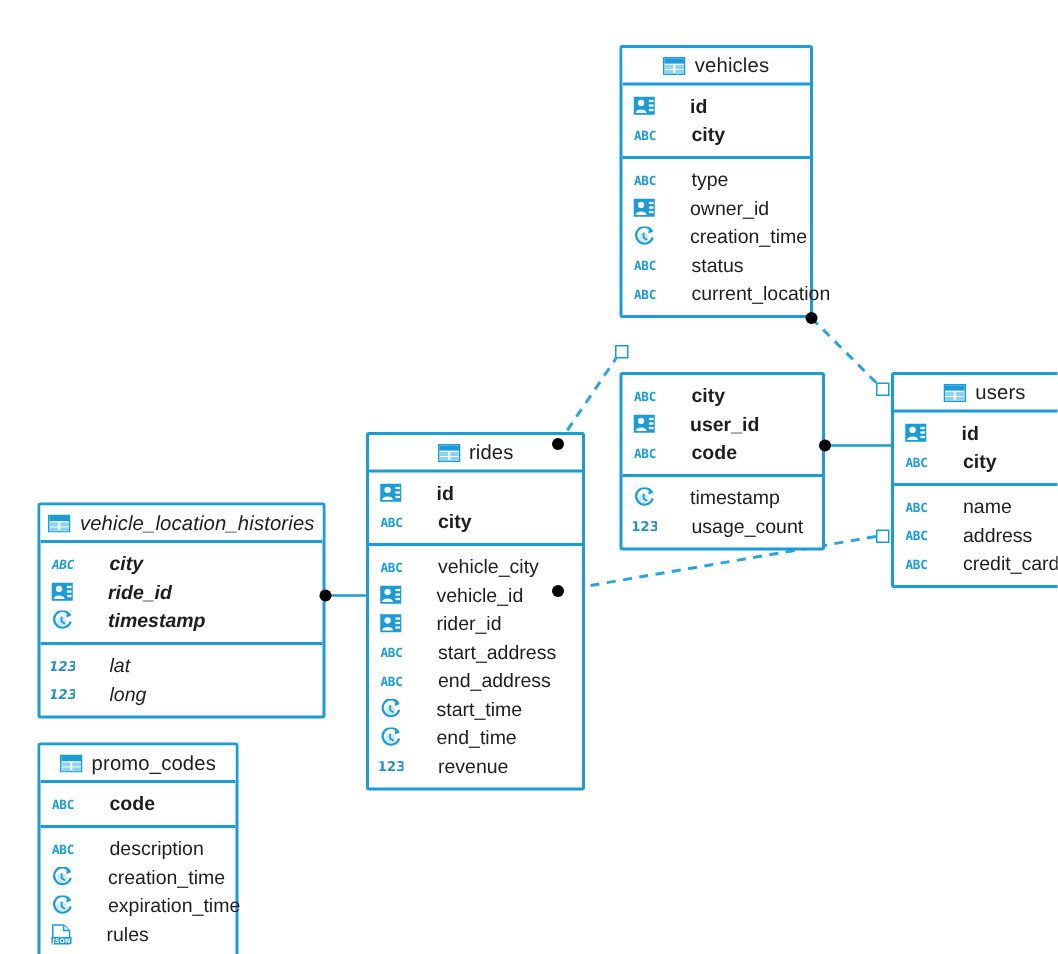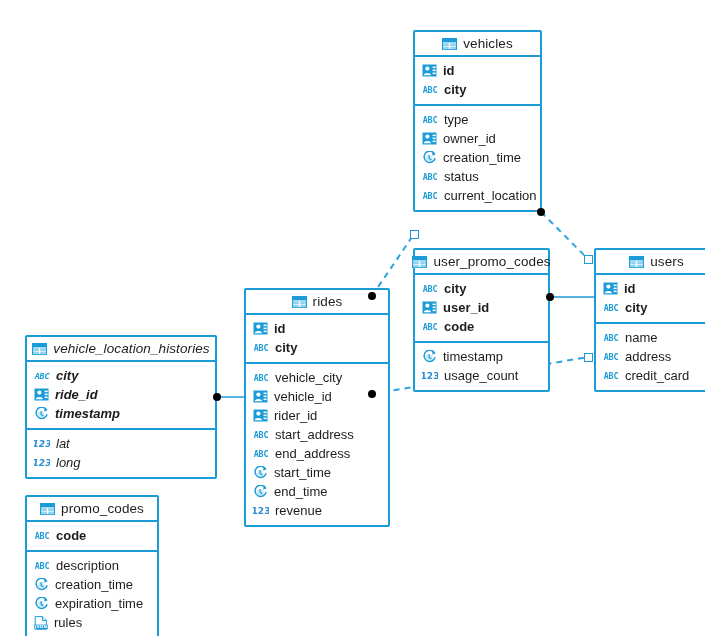--- a/index.html
+++ b/index.html
@@ -57,21 +57,21 @@
   .tbl-section {
     box-sizing: border-box;
     padding: 4px 0 5px 0;
   }
   .tbl-section.keys {
     border-bottom: 2px solid #1b9bd8;
   }
   .field-row {
     display: flex;
     align-items: center;
-    gap: 6px;
+    gap: 23px;
     height: 19px;
     padding: 0 7px;
     white-space: nowrap;
     text-align: center;
   }
   .field-name {
     font-size: 13px;
     color: #1d1d1d;
     line-height: 1;
   }
@@ -201,33 +201,20 @@
           <span class="icn">
             <svg width="16" height="11" viewBox="0 0 16 11">
     <text x="8" y="9" font-family="DejaVu Sans Mono, monospace" font-size="8.4" font-weight="bold" fill="#1b9bd8" text-anchor="middle" letter-spacing="-0.2">ABC</text>
   </svg>
           </span>
           <span class="field-name">current_location</span>
         </div>
       </div>
     </div>
     <div class="table-node" style="left: 413px; top: 248px; width: 137px;">
-      <div class="tbl-header">
-        <span class="icn">
-          <svg width="15" height="12" viewBox="0 0 15 12">
-    <rect x="0.5" y="0.5" width="14" height="11" fill="#fff" stroke="#1b9bd8" stroke-width="1"></rect>
-    <rect x="1" y="1" width="13" height="3.4" fill="#1b9bd8"></rect>
-    <rect x="1" y="5.2" width="5.8" height="2.8" fill="#8fd3f0"></rect>
-    <rect x="8.2" y="5.2" width="5.8" height="2.8" fill="#8fd3f0"></rect>
-    <rect x="1" y="8.6" width="5.8" height="2.7" fill="#8fd3f0"></rect>
-    <rect x="8.2" y="8.6" width="5.8" height="2.7" fill="#8fd3f0"></rect>
-  </svg>
-        </span>
-        <span class="tbl-title">user_promo_codes</span>
-      </div>
       <div class="tbl-section keys">
         <div class="field-row pk">
           <span class="icn">
             <svg width="16" height="11" viewBox="0 0 16 11">
     <text x="8" y="9" font-family="DejaVu Sans Mono, monospace" font-size="8.4" font-weight="bold" fill="#1b9bd8" text-anchor="middle" letter-spacing="-0.2">ABC</text>
   </svg>
           </span>
           <span class="field-name">city</span>
         </div>
         <div class="field-row pk">

